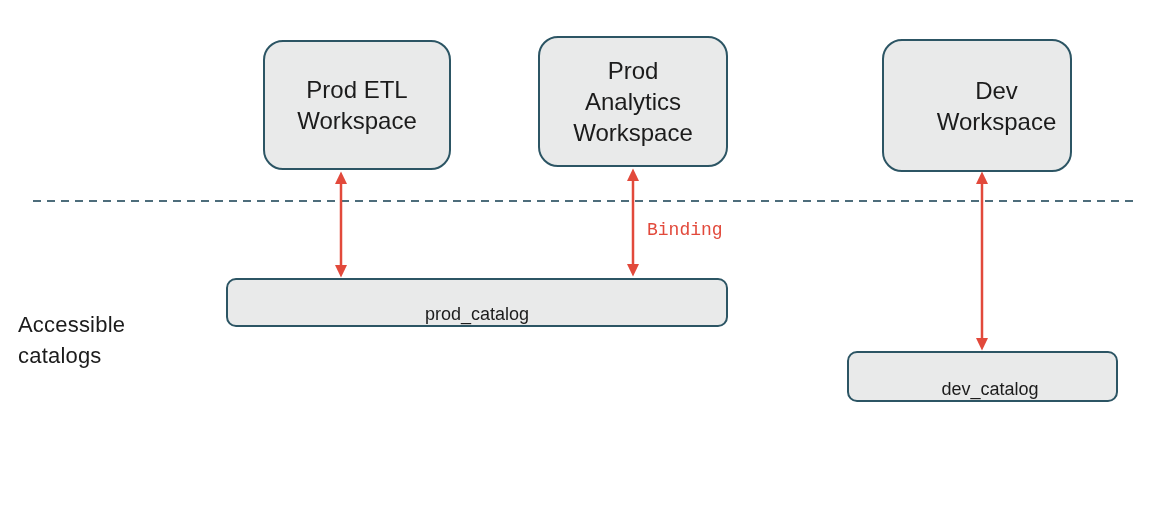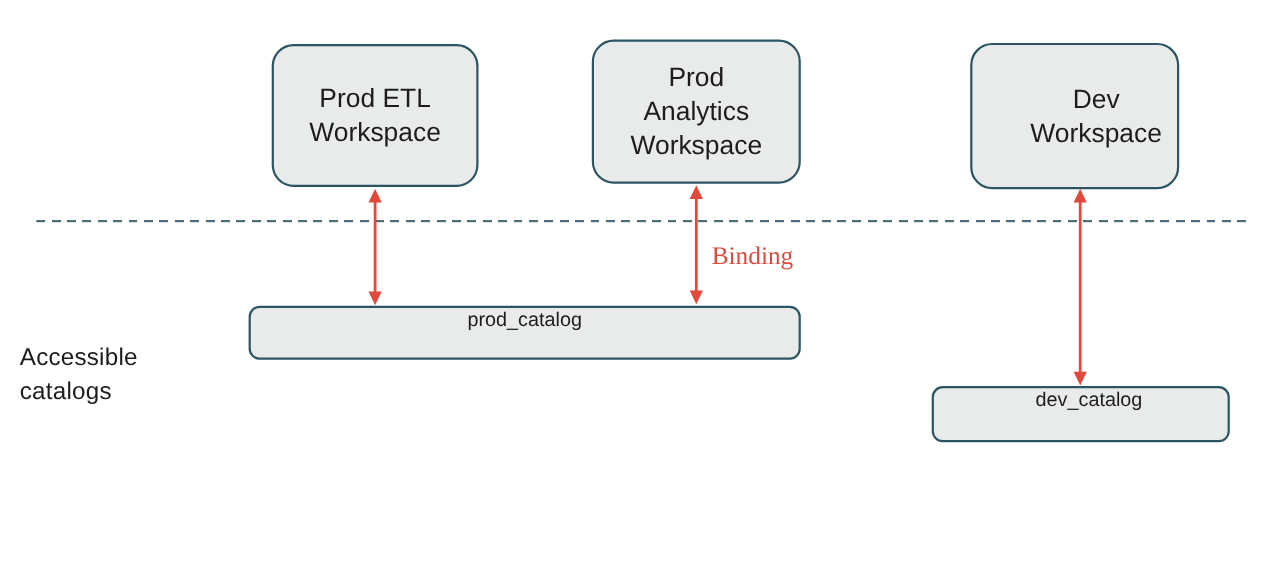--- a/index.html
+++ b/index.html
@@ -30,21 +30,21 @@
     border: 2px solid var(--box-border, #2c5564);
     border-radius: 20px;
     display: flex;
     align-items: center;
     justify-content: center;
     text-align: center;
     font-size: 24px;
     line-height: 31px;
     color: var(--text, #1c1c1c);
   }
-  .ws-box.prod-etl       { left: 247px; top: 40px; width: 188px; height: 130px; }
+  .ws-box.prod-etl       { left: 263px; top: 40px; width: 188px; height: 130px; }
   .ws-box.prod-analytics { left: 538px; top: 36px; width: 190px; height: 131px; }
   .ws-box.dev            { left: 882px; top: 39px; width: 190px; height: 133px; padding-left: 39px; }
 
   .divider {
     position: absolute;
     left: 33px; top: 200px;
     width: 1100px; height: 2px;
     background: repeating-linear-gradient(
       to right,
       var(--dashed-line, #4d6d7b) 0px, var(--dashed-line, #4d6d7b) 8px,
@@ -55,32 +55,32 @@
   .arrow { position: absolute; overflow: visible; }
   .arrow line    { stroke: var(--arrow, #e2493b); stroke-width: 2.5; }
   .arrow polygon { fill: var(--arrow, #e2493b); }
   .arrow.a1 { left: 332px; top: 171px; }
   .arrow.a2 { left: 624px; top: 168px; }
   .arrow.a3 { left: 973px; top: 171px; }
 
   .binding-label {
     position: absolute;
     left: 647px; top: 220px;
-    font-family: Liberation Serif, serif;
-    font-size: 23px;
+    font-family: Liberation Mono, monospace;
+    font-size: 18px;
     color: var(--arrow, #e2493b);
   }
 
   .cat-box {
     position: absolute;
     background: var(--box-fill, #e9eaea);
     border: 2px solid var(--box-border, #2c5564);
     border-radius: 10px;
     display: flex;
-    align-items: flex-start;
+    align-items: flex-end;
     justify-content: center;
     text-align: center;
     font-size: 18px;
     color: var(--text, #1c1c1c);
   }
   .cat-box.prod { left: 226px; top: 278px; width: 502px; height: 49px; }
   .cat-box.dev  { left: 847px; top: 351px; width: 271px; height: 51px; padding-left: 15px; }
 </style>
 </head>
 <body>

